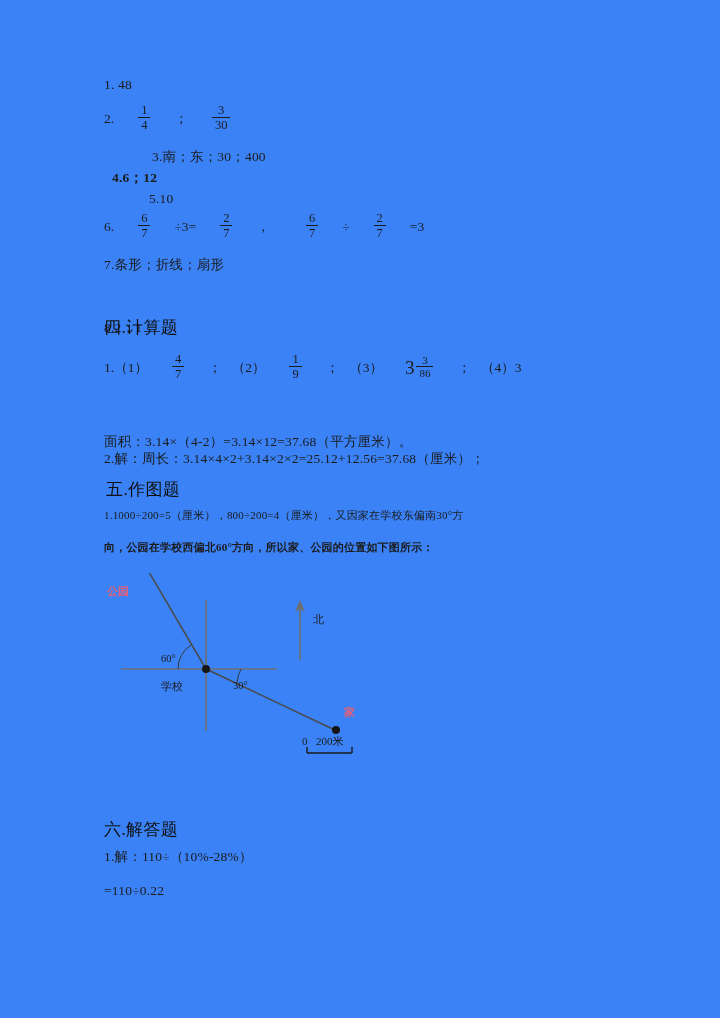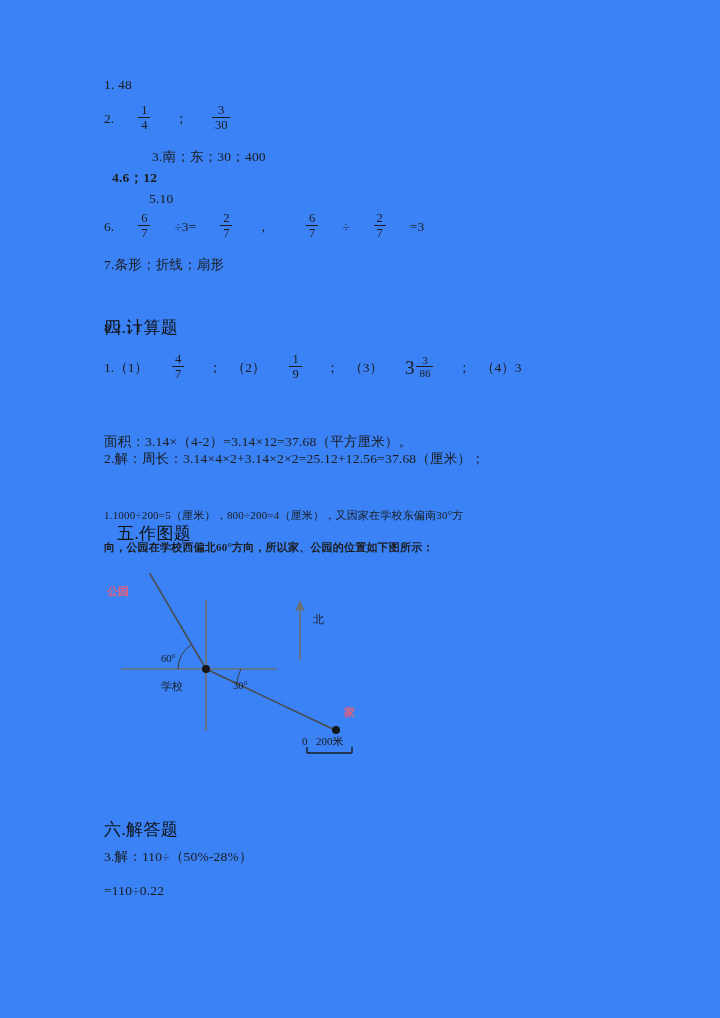--- a/index.html
+++ b/index.html
@@ -103,21 +103,21 @@
   .row-5   { position: absolute; left: 0;  top: 114px; margin-left: 45px; }
   .row-6   { position: absolute; left: 0;  top: 134px; }
   .row-7   { position: absolute; left: 0;  top: 180px; }
   .row-8   { position: absolute; left: 0;  top: 201px; margin-top: 42px; }
 
   .sec4      { position: absolute; left: 0; top: 238px; }
   .sec4-i1   { position: absolute; left: 0; top: 275px; }
   .sec4-i2a  { position: absolute; left: 0; top: 335px; margin-top: 39px; }
   .sec4-i2b  { position: absolute; left: 0; top: 357px; font-family: Liberation Serif, serif; }
 
-  .sec5      { position: absolute; left: 13px; top: 400px; margin-top: 44px; }
+  .sec5      { position: absolute; left: 2px; top: 400px; }
   .sec5-p1   { position: absolute; left: 0; top: 432px; width: 528px; }
   .sec5-p2   { position: absolute; left: 0; top: 464px; width: 528px; font-weight: bold; }
 
   .sec6      { position: absolute; left: 0; top: 740px; }
   .sec6-l1   { position: absolute; left: 0; top: 772px; }
   .sec6-l2   { position: absolute; left: 0; top: 806px; }
 
   
   .diagram {
     position: absolute;
@@ -293,17 +293,17 @@
         <text class="lbl-red" x="245" y="143">家</text>
         <text class="lbl-dark" x="214" y="50">北</text>
         <text class="lbl-ang" x="62" y="89">60°</text>
         <text class="lbl-ang" x="134" y="116">30°</text>
         <text class="lbl-dark" x="203" y="172">0</text>
         <text class="lbl-dark" x="217" y="172">200米</text>
       </svg>
     </div>
 
     <div class="heading sec6">六.解答题</div>
-    <div class="line sec6-l1">3.解：110÷（50%-28%）</div>
+    <div class="line sec6-l1">1.解：110÷（10%-28%）</div>
     <div class="line sec6-l2">=110÷0.22</div>
 
   </div>
 </div>
 
 </body></html>

